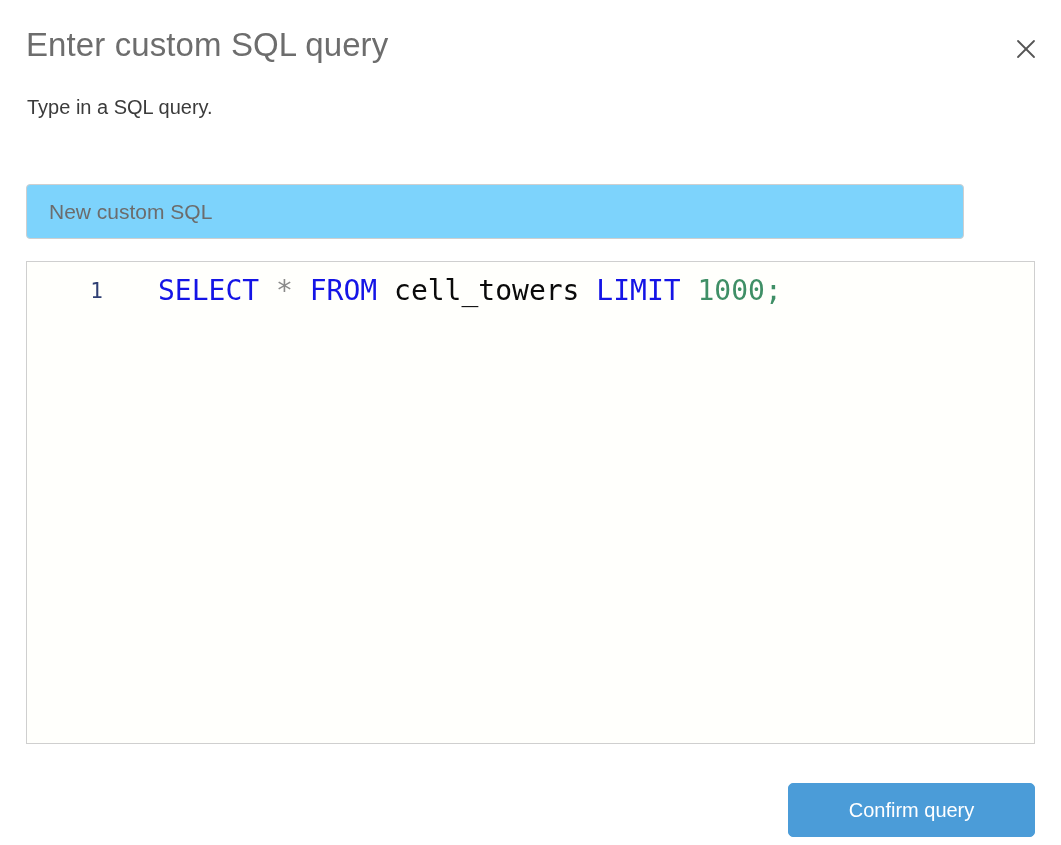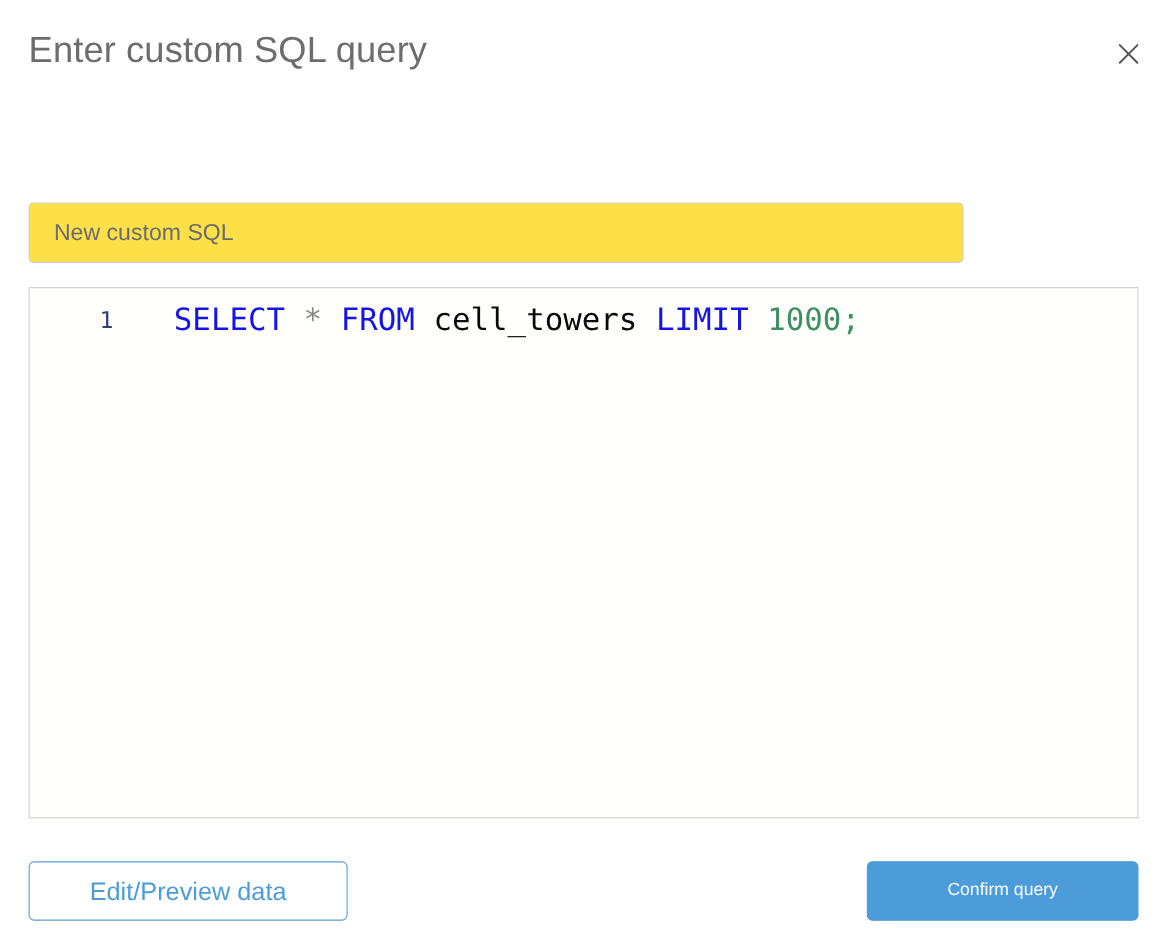--- a/index.html
+++ b/index.html
@@ -59,26 +59,26 @@
     color: #3b3b3b;
     font-weight: 400;
     white-space: nowrap;
   }
 
   
   .name-input {
     position: absolute;
     left: 26px;
     top: 172px;
-    width: 850px;
+    width: 938px;
     height: 55px;
     box-sizing: border-box;
     border: 1px solid #cfcfcf;
     border-radius: 4px;
-    background: #fde047;
+    background: #7dd3fc;
     font-family: "Liberation Sans", sans-serif;
     font-size: 21px;
     color: #6c6c6c;
     padding: 0 0 0 22px;
     outline: none;
   }
   .name-input::placeholder { color: #6c6c6c; }
 
   
   .sql-editor {
@@ -149,21 +149,21 @@
     left: 788px;
     top: 771px;
     width: 247px;
     height: 54px;
     box-sizing: border-box;
     border: 1px solid #4b9cd8;
     border-radius: 5px;
     background: #4b9cd8;
     color: #ffffff;
     font-family: "Liberation Sans", sans-serif;
-    font-size: 16px;
+    font-size: 20px;
     font-weight: 400;
     cursor: pointer;
     display: flex;
     align-items: center;
     justify-content: center;
     padding: 0;
   }
 </style>
 </head>
 <body>
@@ -174,27 +174,27 @@
 
   <button class="close-button">
     <span>
       <svg width="22" height="22" viewBox="0 0 22 22" aria-hidden="true">
         <line x1="3" y1="3" x2="19" y2="19" stroke="#555555" stroke-width="1.8" stroke-linecap="round"></line>
         <line x1="19" y1="3" x2="3" y2="19" stroke="#555555" stroke-width="1.8" stroke-linecap="round"></line>
       </svg>
     </span>
   </button>
 
+  <div class="dialog-subtitle">Type in a SQL query.</div>
 
   <input class="name-input" type="text" placeholder="New custom SQL" style="">
 
   <div class="sql-editor">
     <div class="editor-row">
       <div class="gutter">1</div>
       <div class="code-line"><span class="tok-kw">SELECT</span> <span class="tok-op">*</span> <span class="tok-kw">FROM</span> <span class="tok-id">cell_towers</span> <span class="tok-kw">LIMIT</span> <span class="tok-num">1000</span><span class="tok-punc">;</span></div>
     </div>
   </div>
 
-  <button class="btn-secondary">Edit/Preview data</button>
 
   <button class="btn-primary">Confirm query</button>
 
 </div>
 
 </body></html>

